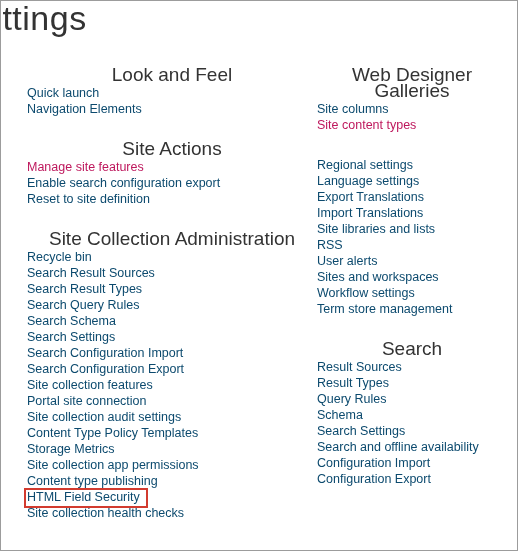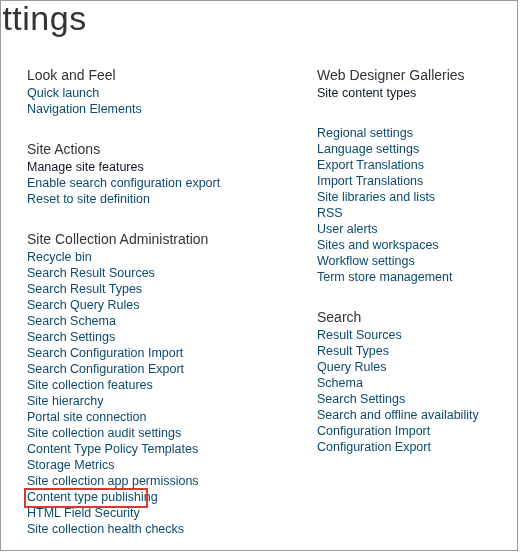--- a/index.html
+++ b/index.html
@@ -42,33 +42,34 @@
     font-size: 12.5px;
     line-height: 16px;
   }
   .col.left { width: 290px; }
   .col.right { width: 190px; }
   .section {
     margin-bottom: 24px;
   }
   .section-heading {
     color: #333;
-    font-size: 14px;
+    font-size: 19px;
     font-weight: 400;
     margin: 0 0 2px 0;
+    text-align: center;
   }
   .link {
     color: #0c4a6e;
     text-decoration: none;
     cursor: pointer;
     display: block;
     line-height: 16px;
   }
   .link.nonlink {
-    color: #0f172a;
+    color: #be185d;
     cursor: default;
   }
   .highlight-box {
     position: absolute;
     border: 2px solid #d23b2f;
     pointer-events: none;
   }
 </style>
 </head>
 <body>
@@ -93,34 +94,34 @@
           <div class="section-heading">Site Collection Administration</div>
           <a class="link">Recycle bin</a>
           <a class="link">Search Result Sources</a>
           <a class="link">Search Result Types</a>
           <a class="link">Search Query Rules</a>
           <a class="link">Search Schema</a>
           <a class="link">Search Settings</a>
           <a class="link">Search Configuration Import</a>
           <a class="link">Search Configuration Export</a>
           <a class="link">Site collection features</a>
-          <a class="link">Site hierarchy</a>
           <a class="link">Portal site connection</a>
           <a class="link">Site collection audit settings</a>
           <a class="link">Content Type Policy Templates</a>
           <a class="link">Storage Metrics</a>
           <a class="link">Site collection app permissions</a>
           <a class="link">Content type publishing</a>
           <a class="link">HTML Field Security</a>
           <a class="link">Site collection health checks</a>
         </div>
       </div>
     <div class="col right" id="right-col">
         <div class="section">
           <div class="section-heading">Web Designer Galleries</div>
+          <a class="link">Site columns</a>
           <a class="link nonlink">Site content types</a>
         </div>
         <div class="section">
           <a class="link">Regional settings</a>
           <a class="link">Language settings</a>
           <a class="link">Export Translations</a>
           <a class="link">Import Translations</a>
           <a class="link">Site libraries and lists</a>
           <a class="link">RSS</a>
           <a class="link">User alerts</a>

